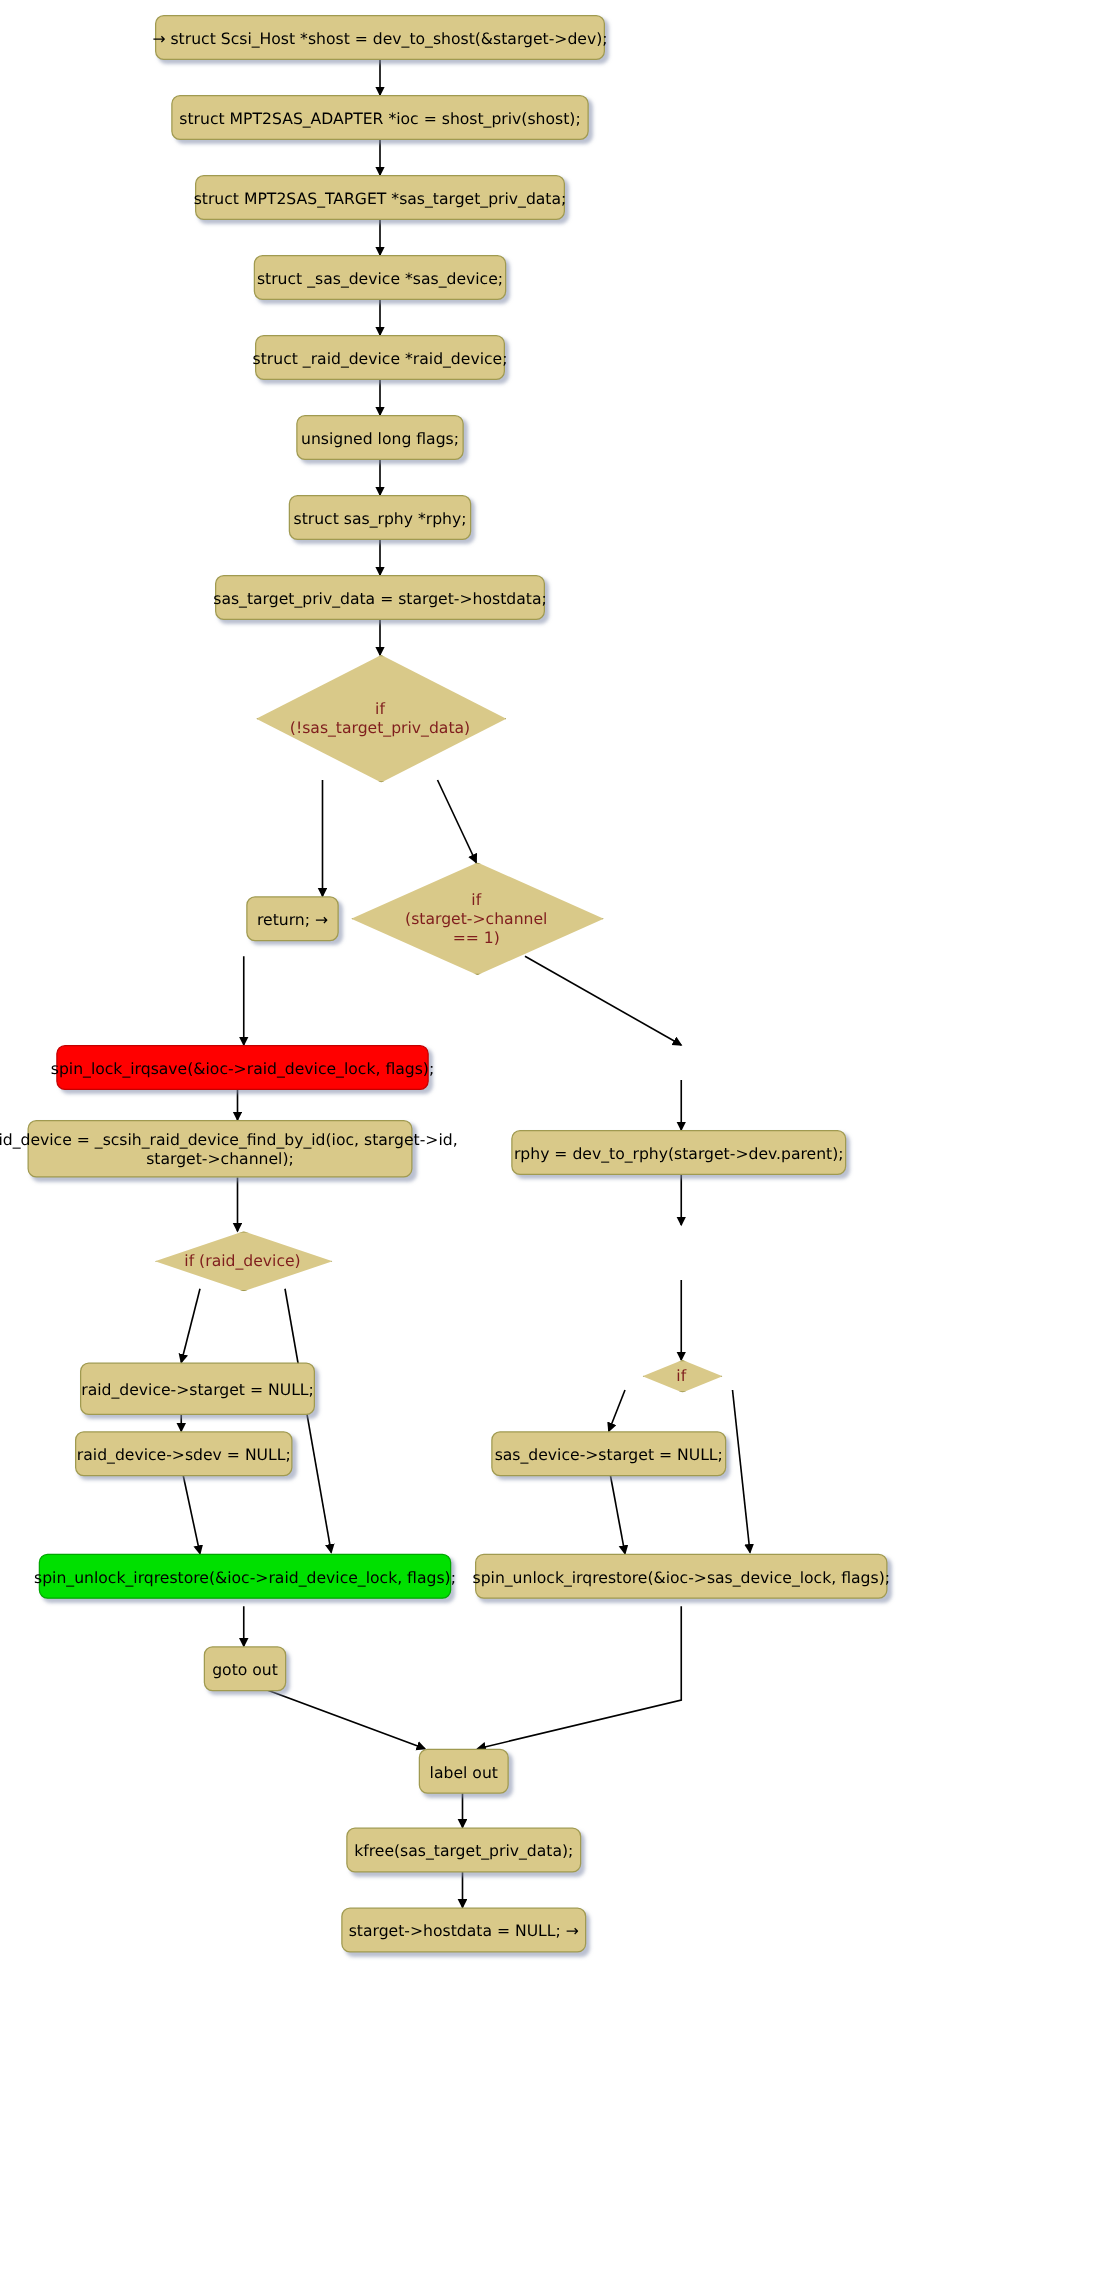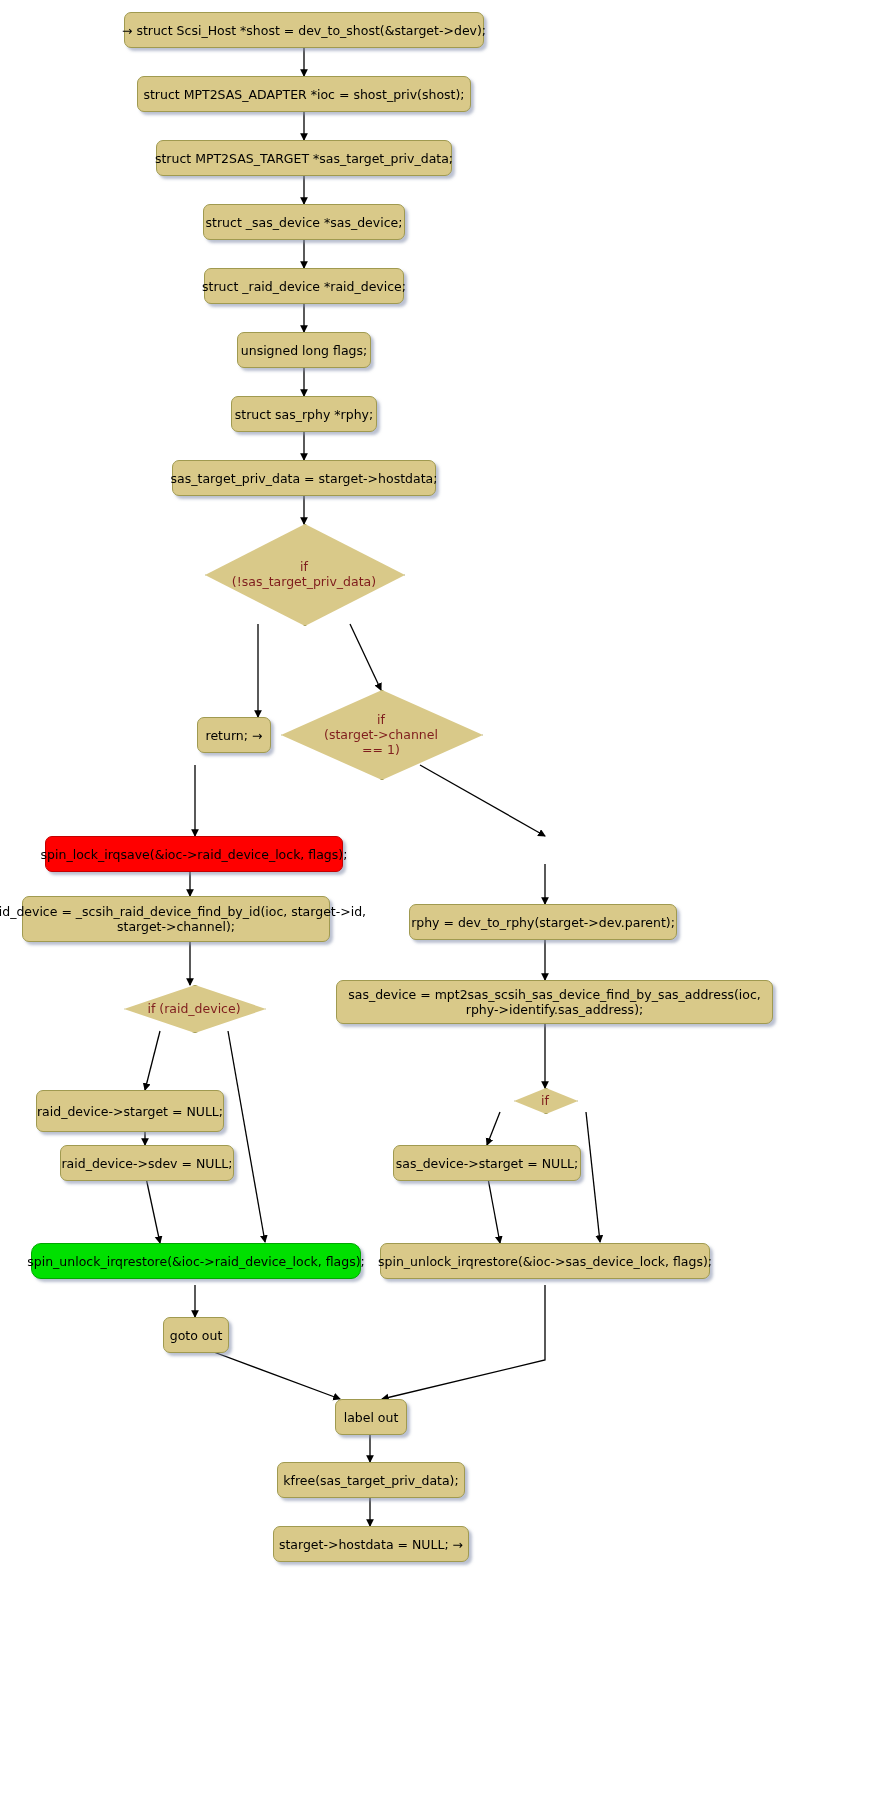--- a/index.html
+++ b/index.html
@@ -9,21 +9,21 @@
   svg.edges{position:absolute;left:0;top:0;width:880px;height:1816px;
             pointer-events:none;overflow:visible;}
 
   .node{position:absolute;box-sizing:border-box;
         background:#d9c989;border:1px solid #a09a50;border-radius:7px;
         box-shadow:3px 3px 3px rgba(130,140,170,.55);
         color:#000;font-size:12.5px;line-height:15px;
         display:flex;align-items:center;justify-content:center;
         text-align:center;padding:17px 9px;white-space:pre;}
   .node.red{background:#ff0000;border-color:#c40000;}
-  .node.green{background:#00e000;border-color:#00a800;border-radius:10px;}
+  .node.green{background:#00e000;border-color:#00a800;}
 
   .diamond{position:absolute;box-sizing:border-box;
            color:#7f1d1d;font-size:12.5px;line-height:15px;text-align:center;
            display:flex;align-items:center;justify-content:center;
            white-space:pre;}
   .diamond .dshape{position:absolute;left:0;top:0;width:100%;height:100%;
            background:#d9c989;border:1px solid #a09a50;
            clip-path:polygon(50% 0,100% 50%,50% 100%,0 50%);
            box-shadow:3px 3px 3px rgba(130,140,170,.45);}
   .diamond .dtext{position:relative;z-index:2;}
@@ -128,45 +128,41 @@
   <div class="node" style="left:22px;top:896px;width:308px;height:46px;">
     <span>raid_device = _scsih_raid_device_find_by_id(ioc, starget-&gt;id,
 starget-&gt;channel);</span>
   </div>
 
   <div class="diamond" style="left:124px;top:985px;width:140px;height:46px;">
     <span class="dshape"></span>
     <span class="dtext">if (raid_device)</span>
   </div>
 
-  <div class="node" style="left:36px;top:1090px;width:188px;height:42px;">
+  <div class="node" style="left:64px;top:1090px;width:188px;height:42px;">
     <span>raid_device-&gt;starget = NULL;</span>
   </div>
 
   <div class="node" style="left:60px;top:1145px;width:174px;height:28px;">
     <span>raid_device-&gt;sdev = NULL;</span>
   </div>
 
   <div class="node green" style="left:31px;top:1243px;width:330px;height:28px;">
     <span>spin_unlock_irqrestore(&amp;ioc-&gt;raid_device_lock, flags);</span>
   </div>
 
   <div class="node" style="left:163px;top:1317px;width:66px;height:28px;">
     <span>goto out</span>
   </div>
 
 
   <div class="node" style="left:409px;top:904px;width:268px;height:30px;">
     <span>rphy = dev_to_rphy(starget-&gt;dev.parent);</span>
   </div>
 
-  <div class="node" style="left:336px;top:980px;width:437px;height:44px;">
-    <span>sas_device = mpt2sas_scsih_sas_device_find_by_sas_address(ioc,
-rphy-&gt;identify.sas_address);</span>
-  </div>
 
   <div class="diamond" style="left:514px;top:1088px;width:62px;height:24px;">
     <span class="dshape"></span>
     <span class="dtext">if</span>
   </div>
 
   <div class="node" style="left:393px;top:1145px;width:188px;height:28px;">
     <span>sas_device-&gt;starget = NULL;</span>
   </div>
 

